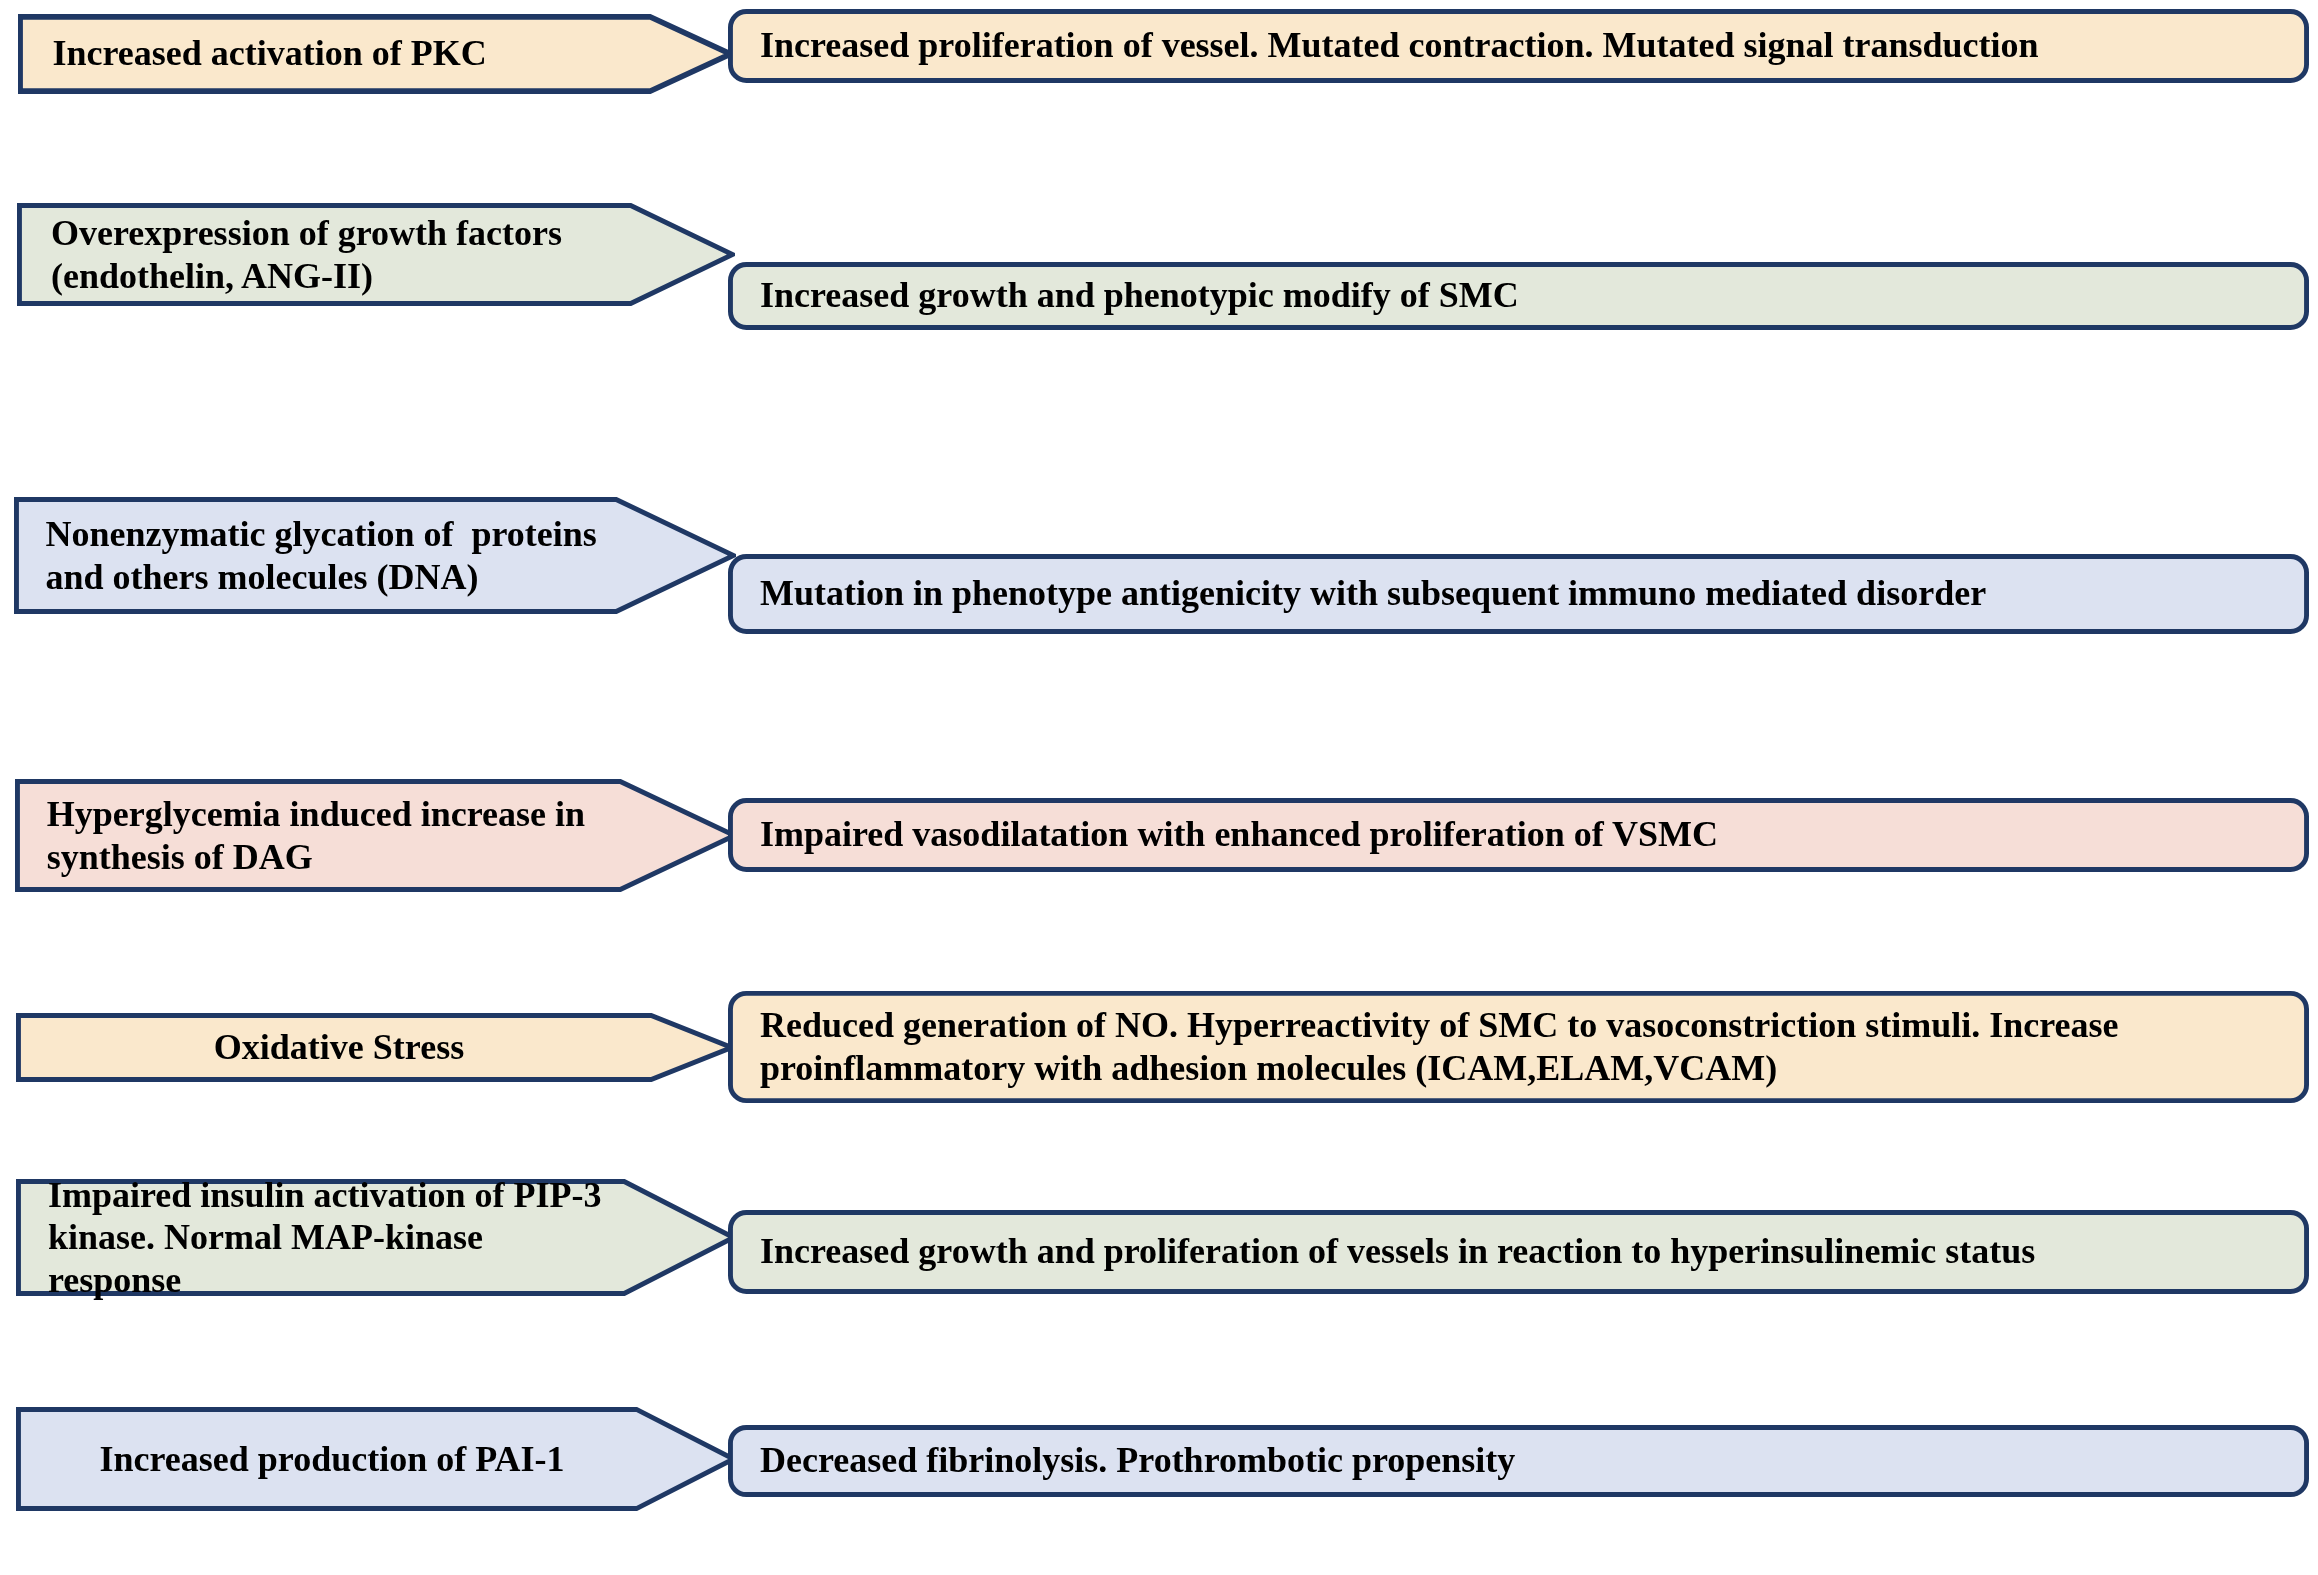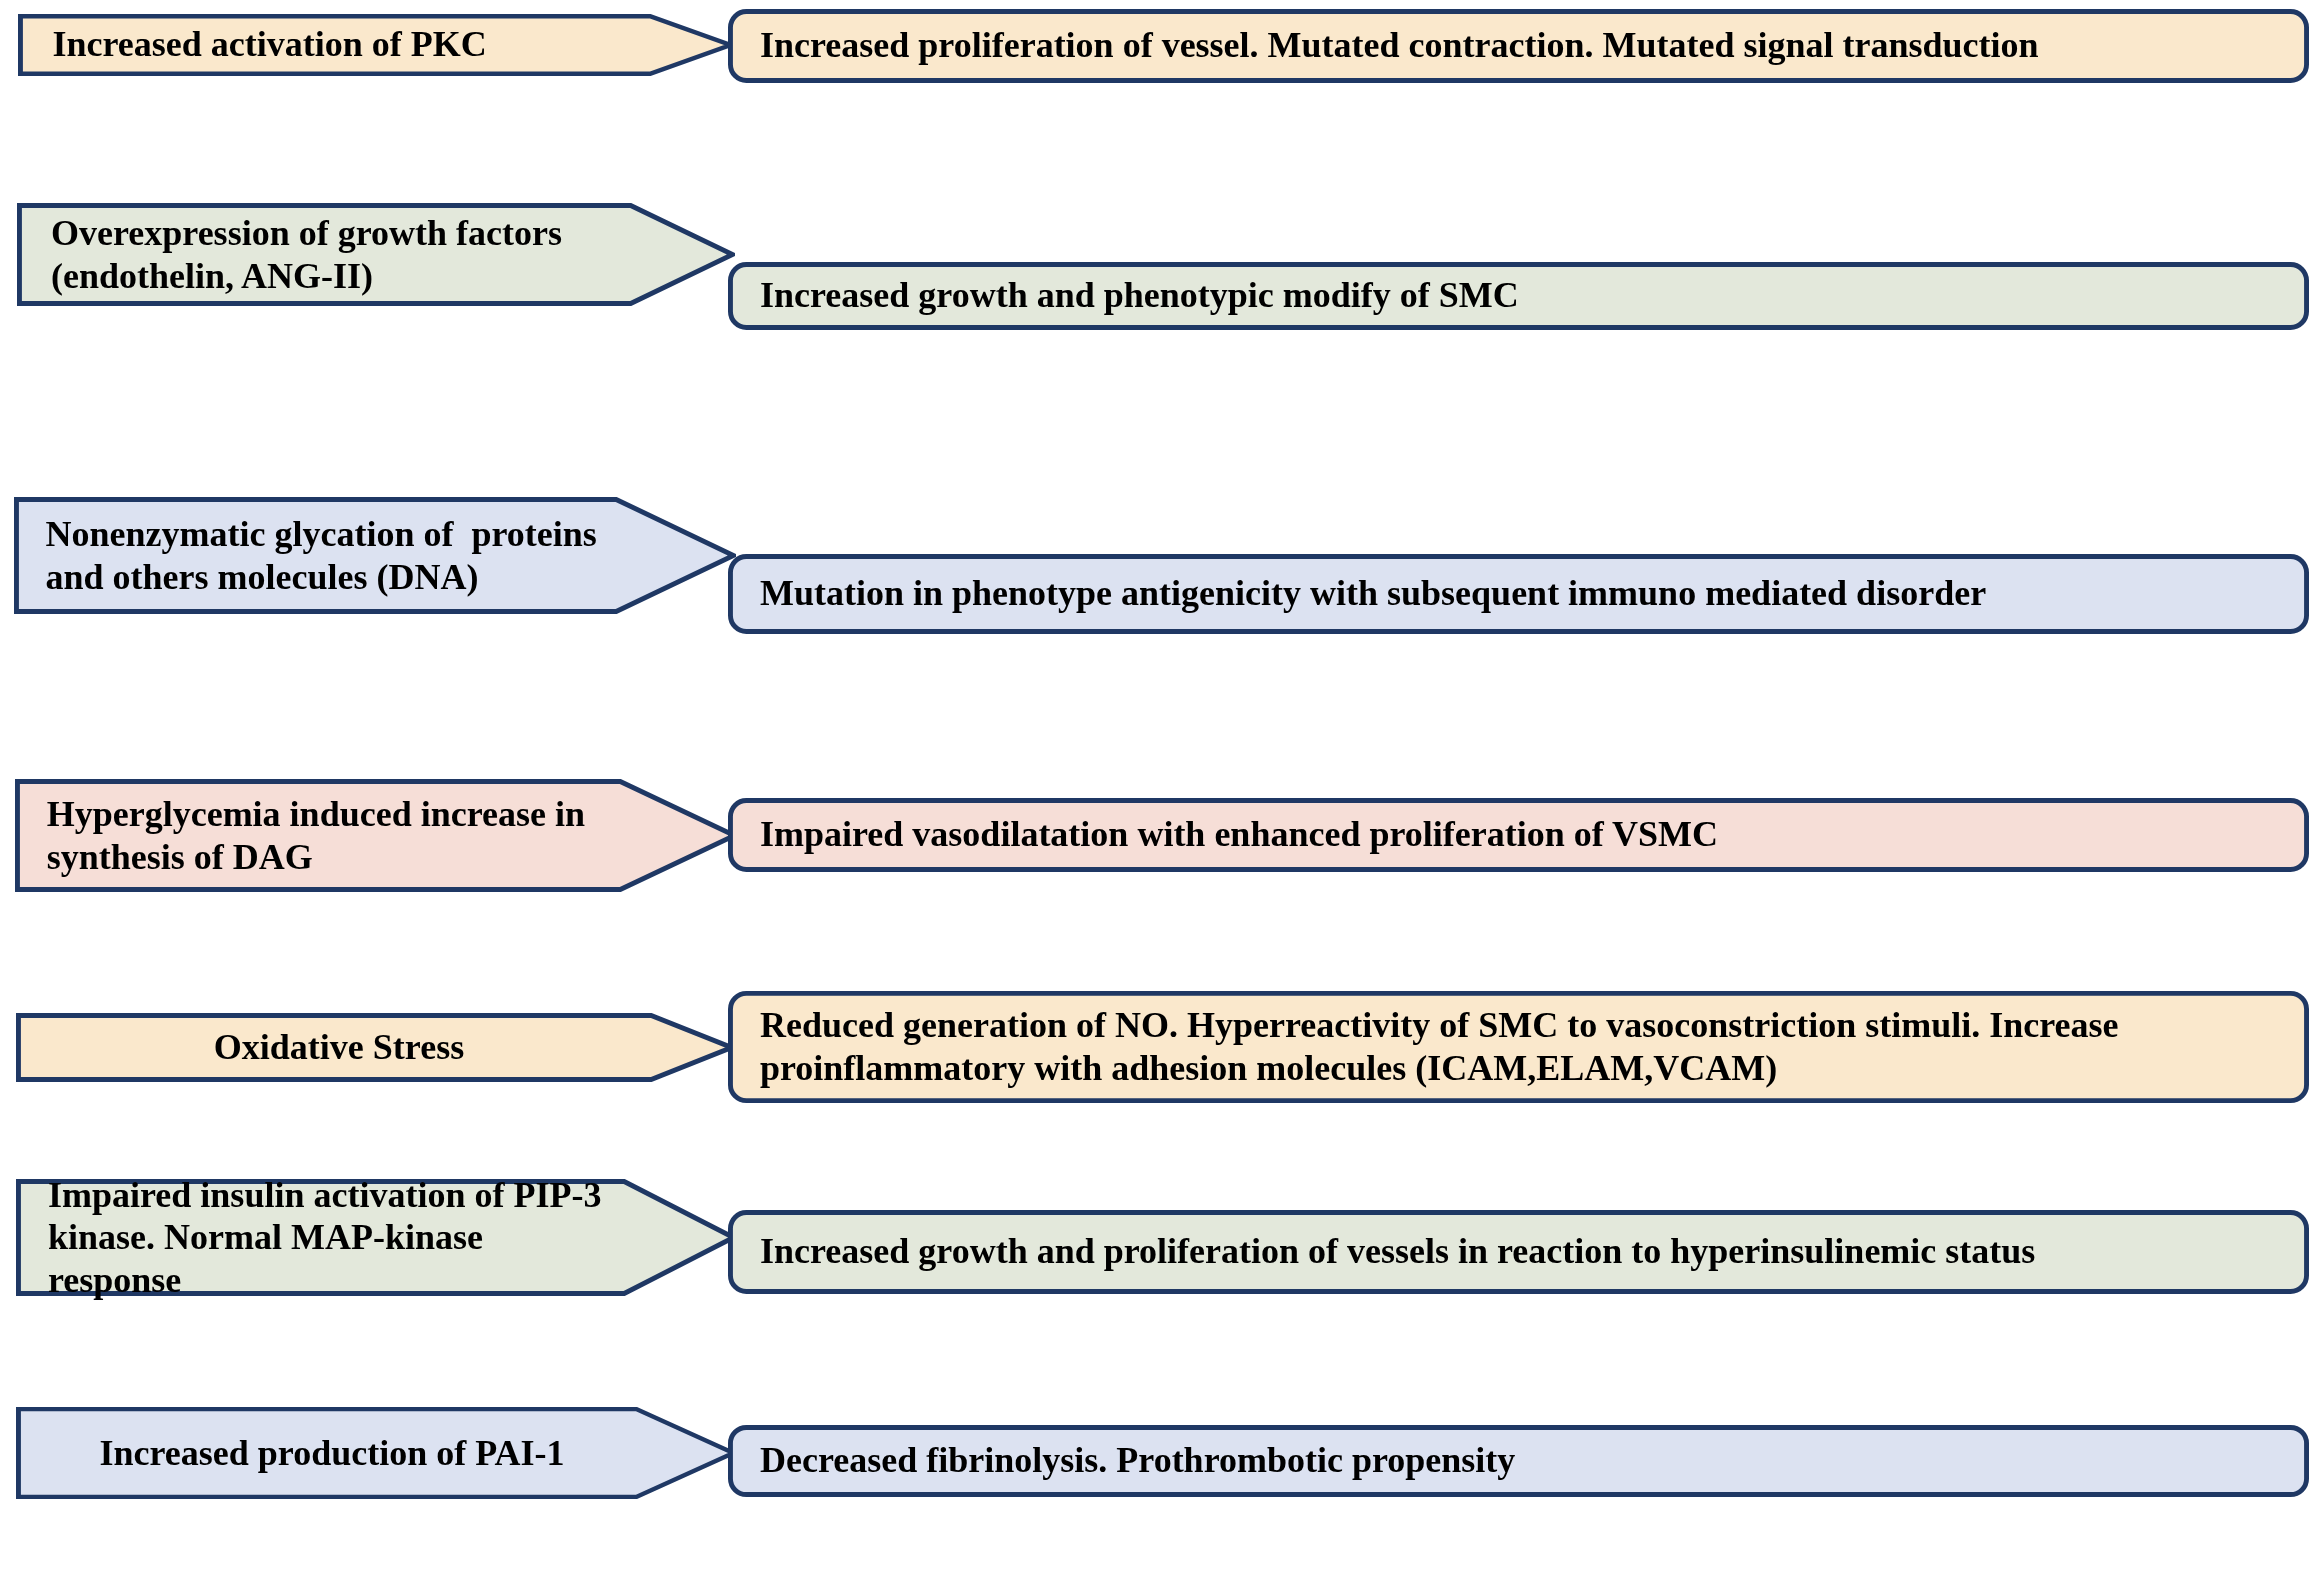--- a/index.html
+++ b/index.html
@@ -73,21 +73,21 @@
     line-height: 1.2;
     white-space: pre-wrap;
   }
 </style>
 </head>
 <body style="background: rgb(255, 255, 255);">
 
 <div id="diagram">
 
   <div class="row">
-    <div class="chev" style="left:18.4px; top:13.5px; width:715px; height:62px; padding-left:34px; padding-right:111px; justify-content:flex-start;">
+    <div class="chev" style="left:18.4px; top:13.5px; width:715px; height:80px; padding-left:34px; padding-right:111px; justify-content:flex-start;">
       <svg class="chev-svg" viewBox="0 0 1165 110" preserveAspectRatio="none">
         <polygon points="4,4 1030,4 1161,55 1030,106 4,106" fill="#FAE8CC" stroke="#1F3864" stroke-width="8"></polygon>
       </svg>
       <span class="chev-text" style="font-size: 36px; text-align: left; color: rgb(0, 0, 0);">Increased activation of PKC</span>
     </div>
     <div class="rrect" style="left:728px; top:8.6px; width:1581px; height:74px; padding-left:32px; padding-right:32px;">
       <svg class="rrect-svg" viewBox="0 0 2575 120" preserveAspectRatio="none">
         <rect x="4" y="4" width="2567" height="112" rx="26" ry="26" fill="#FAE8CC" stroke="#1F3864" stroke-width="8"></rect>
       </svg>
       <span class="rrect-text" style="font-size: 36px; color: rgb(0, 0, 0); text-align: left;">Increased proliferation of vessel. Mutated contraction. Mutated signal transduction</span>
@@ -163,21 +163,21 @@
     </div>
     <div class="rrect" style="left:728px; top:1210px; width:1581px; height:84px; padding-left:32px; padding-right:32px;border-radius:27px;">
       <svg class="rrect-svg" viewBox="0 0 2575 136" preserveAspectRatio="none">
         <rect x="4" y="4" width="2567" height="128" rx="26" ry="26" fill="#E3E8DB" stroke="#1F3864" stroke-width="8"></rect>
       </svg>
       <span class="rrect-text" style="font-size: 36px; color: rgb(0, 0, 0); text-align: left;">Increased growth and proliferation of vessels in reaction to hyperinsulinemic status</span>
     </div>
   </div>
 
   <div class="row">
-    <div class="chev" style="left:16px; top:1407px; width:720px; height:92px; padding-left:32px; padding-right:120px; justify-content:center;">
+    <div class="chev" style="left:16px; top:1407px; width:720px; height:104px; padding-left:32px; padding-right:120px; justify-content:center;">
       <svg class="chev-svg" viewBox="0 0 1172 170" preserveAspectRatio="none">
         <polygon points="4,4 1010,4 1168,85 1010,166 4,166" fill="#DCE2F1" stroke="#1F3864" stroke-width="8"></polygon>
       </svg>
       <span class="chev-text" style="font-size: 36px; text-align: center; color: rgb(0, 0, 0);">Increased production of PAI-1</span>
     </div>
     <div class="rrect" style="left:728px; top:1425px; width:1581px; height:72px; padding-left:32px; padding-right:32px;">
       <svg class="rrect-svg" viewBox="0 0 2575 118" preserveAspectRatio="none">
         <rect x="4" y="4" width="2567" height="110" rx="26" ry="26" fill="#DCE2F1" stroke="#1F3864" stroke-width="8"></rect>
       </svg>
       <span class="rrect-text" style="font-size: 36px; color: rgb(0, 0, 0); text-align: left;">Decreased fibrinolysis. Prothrombotic propensity</span>

